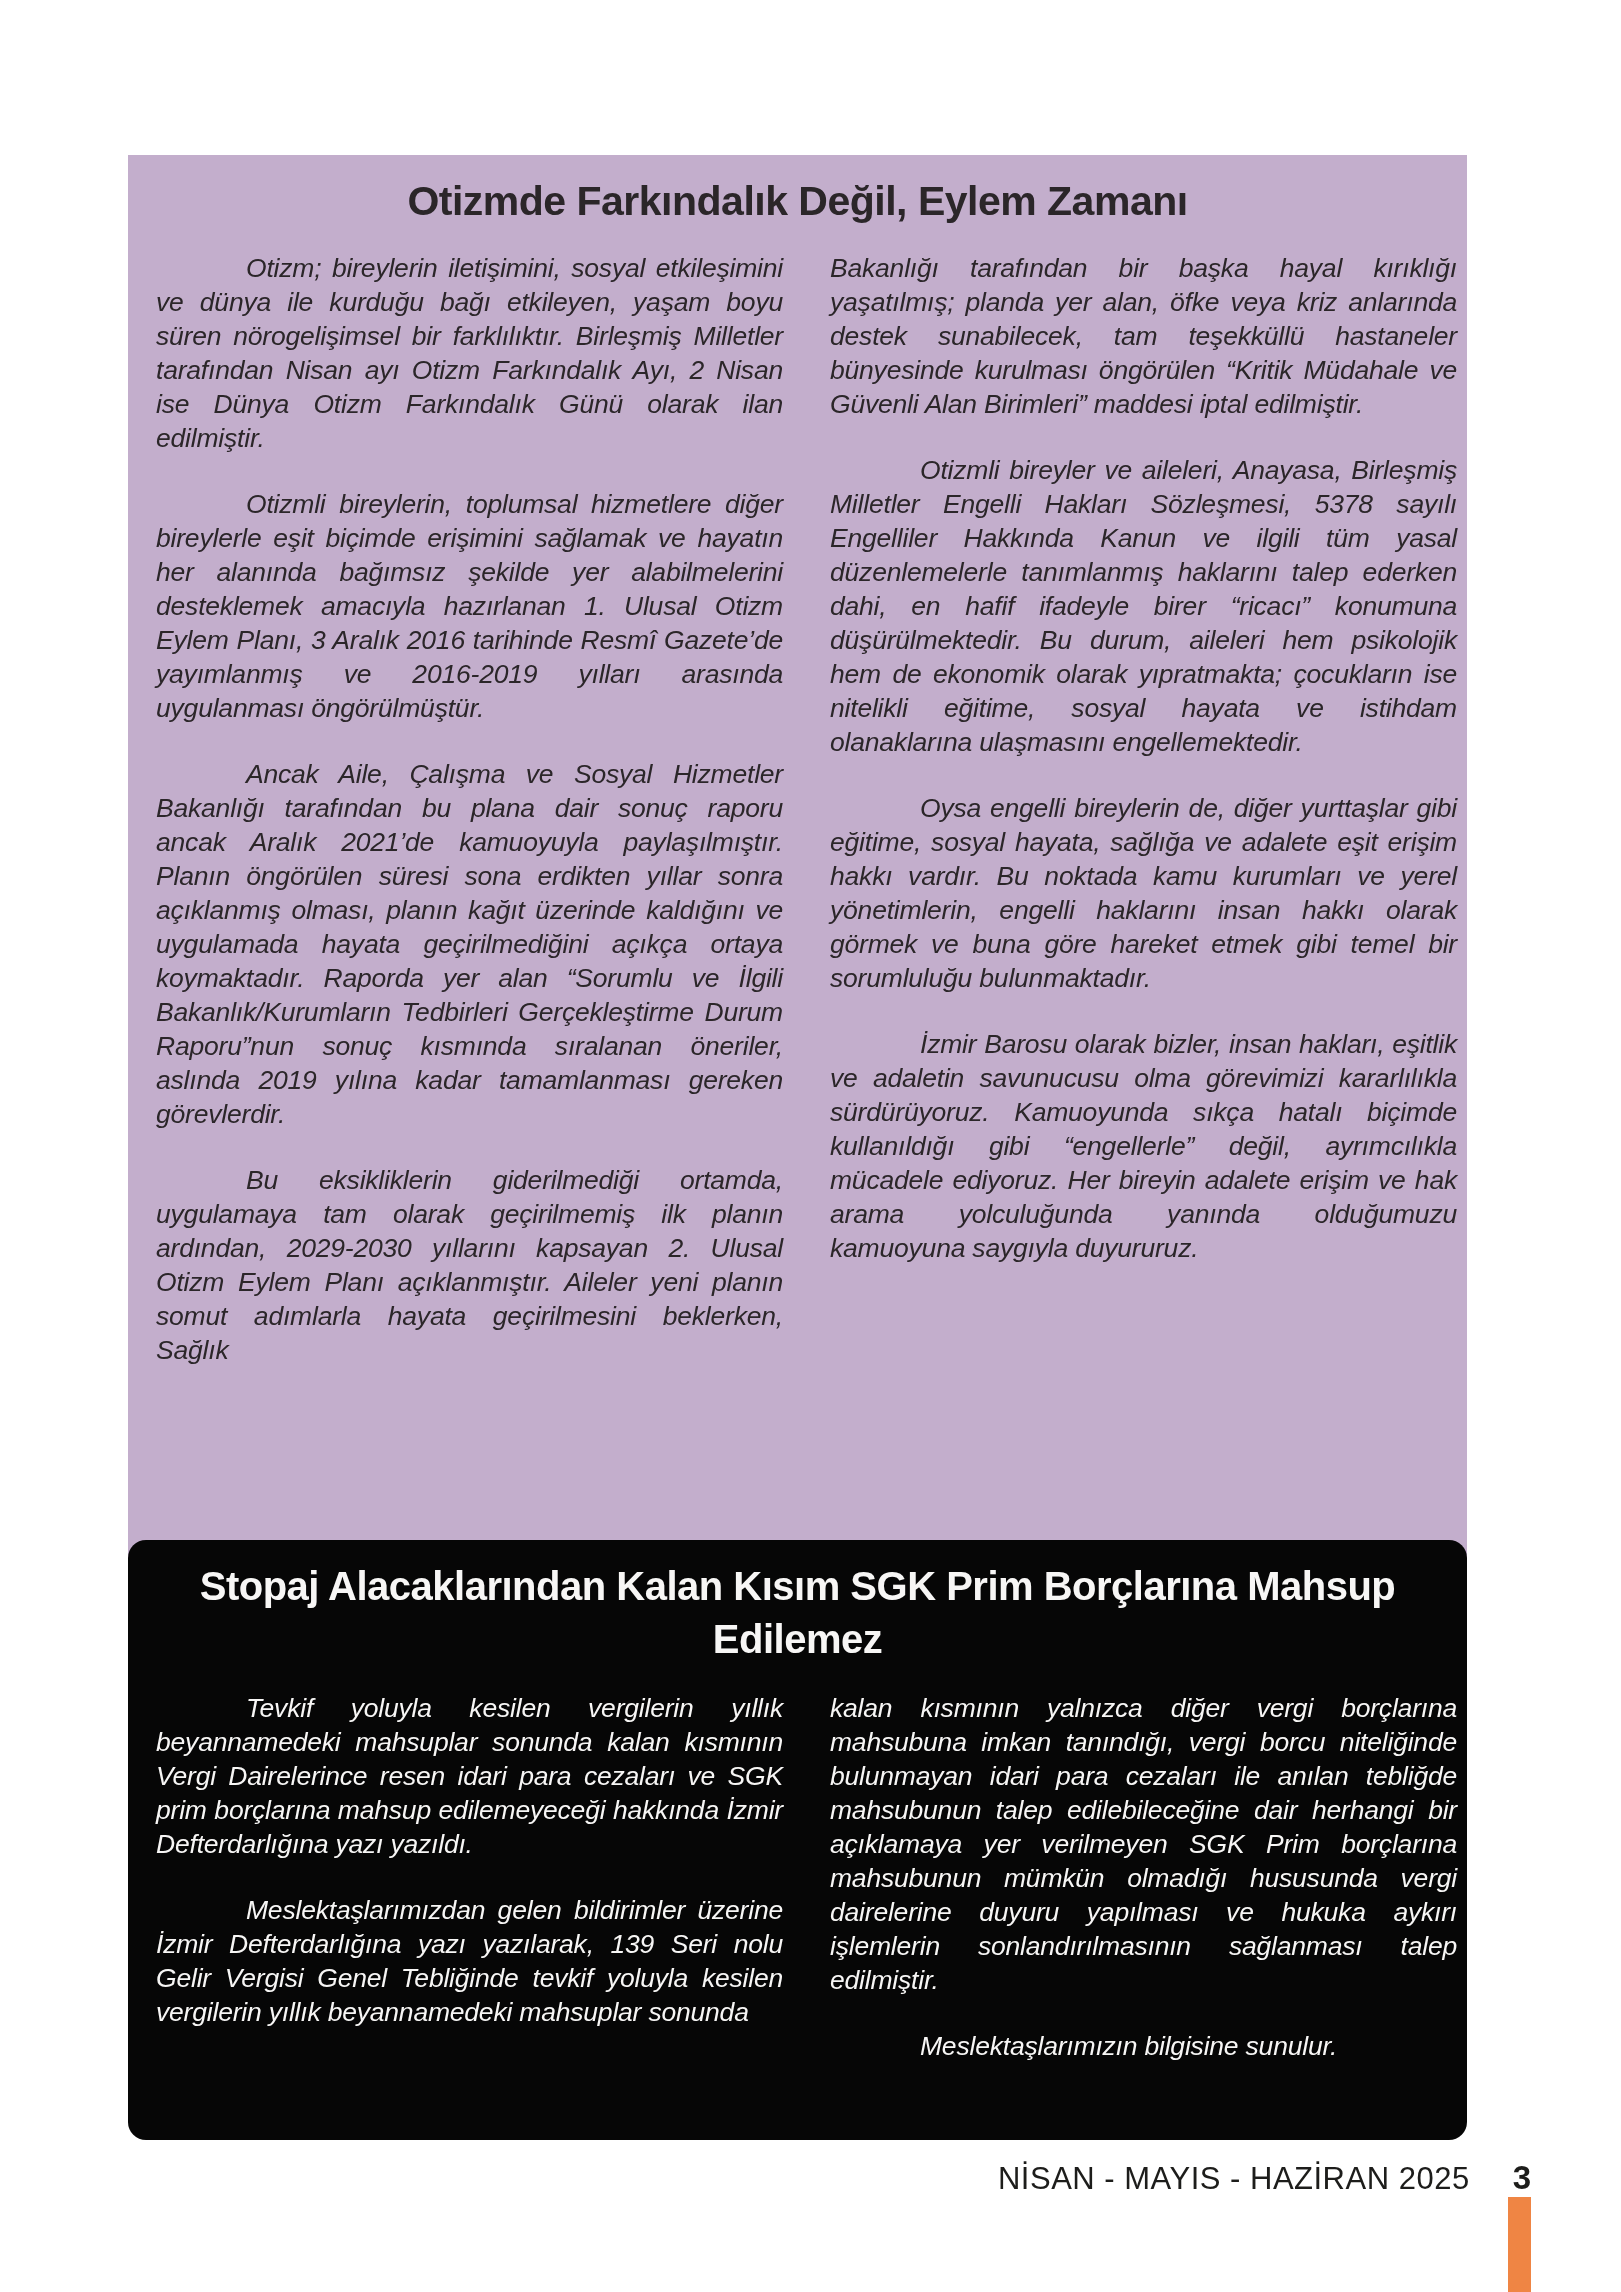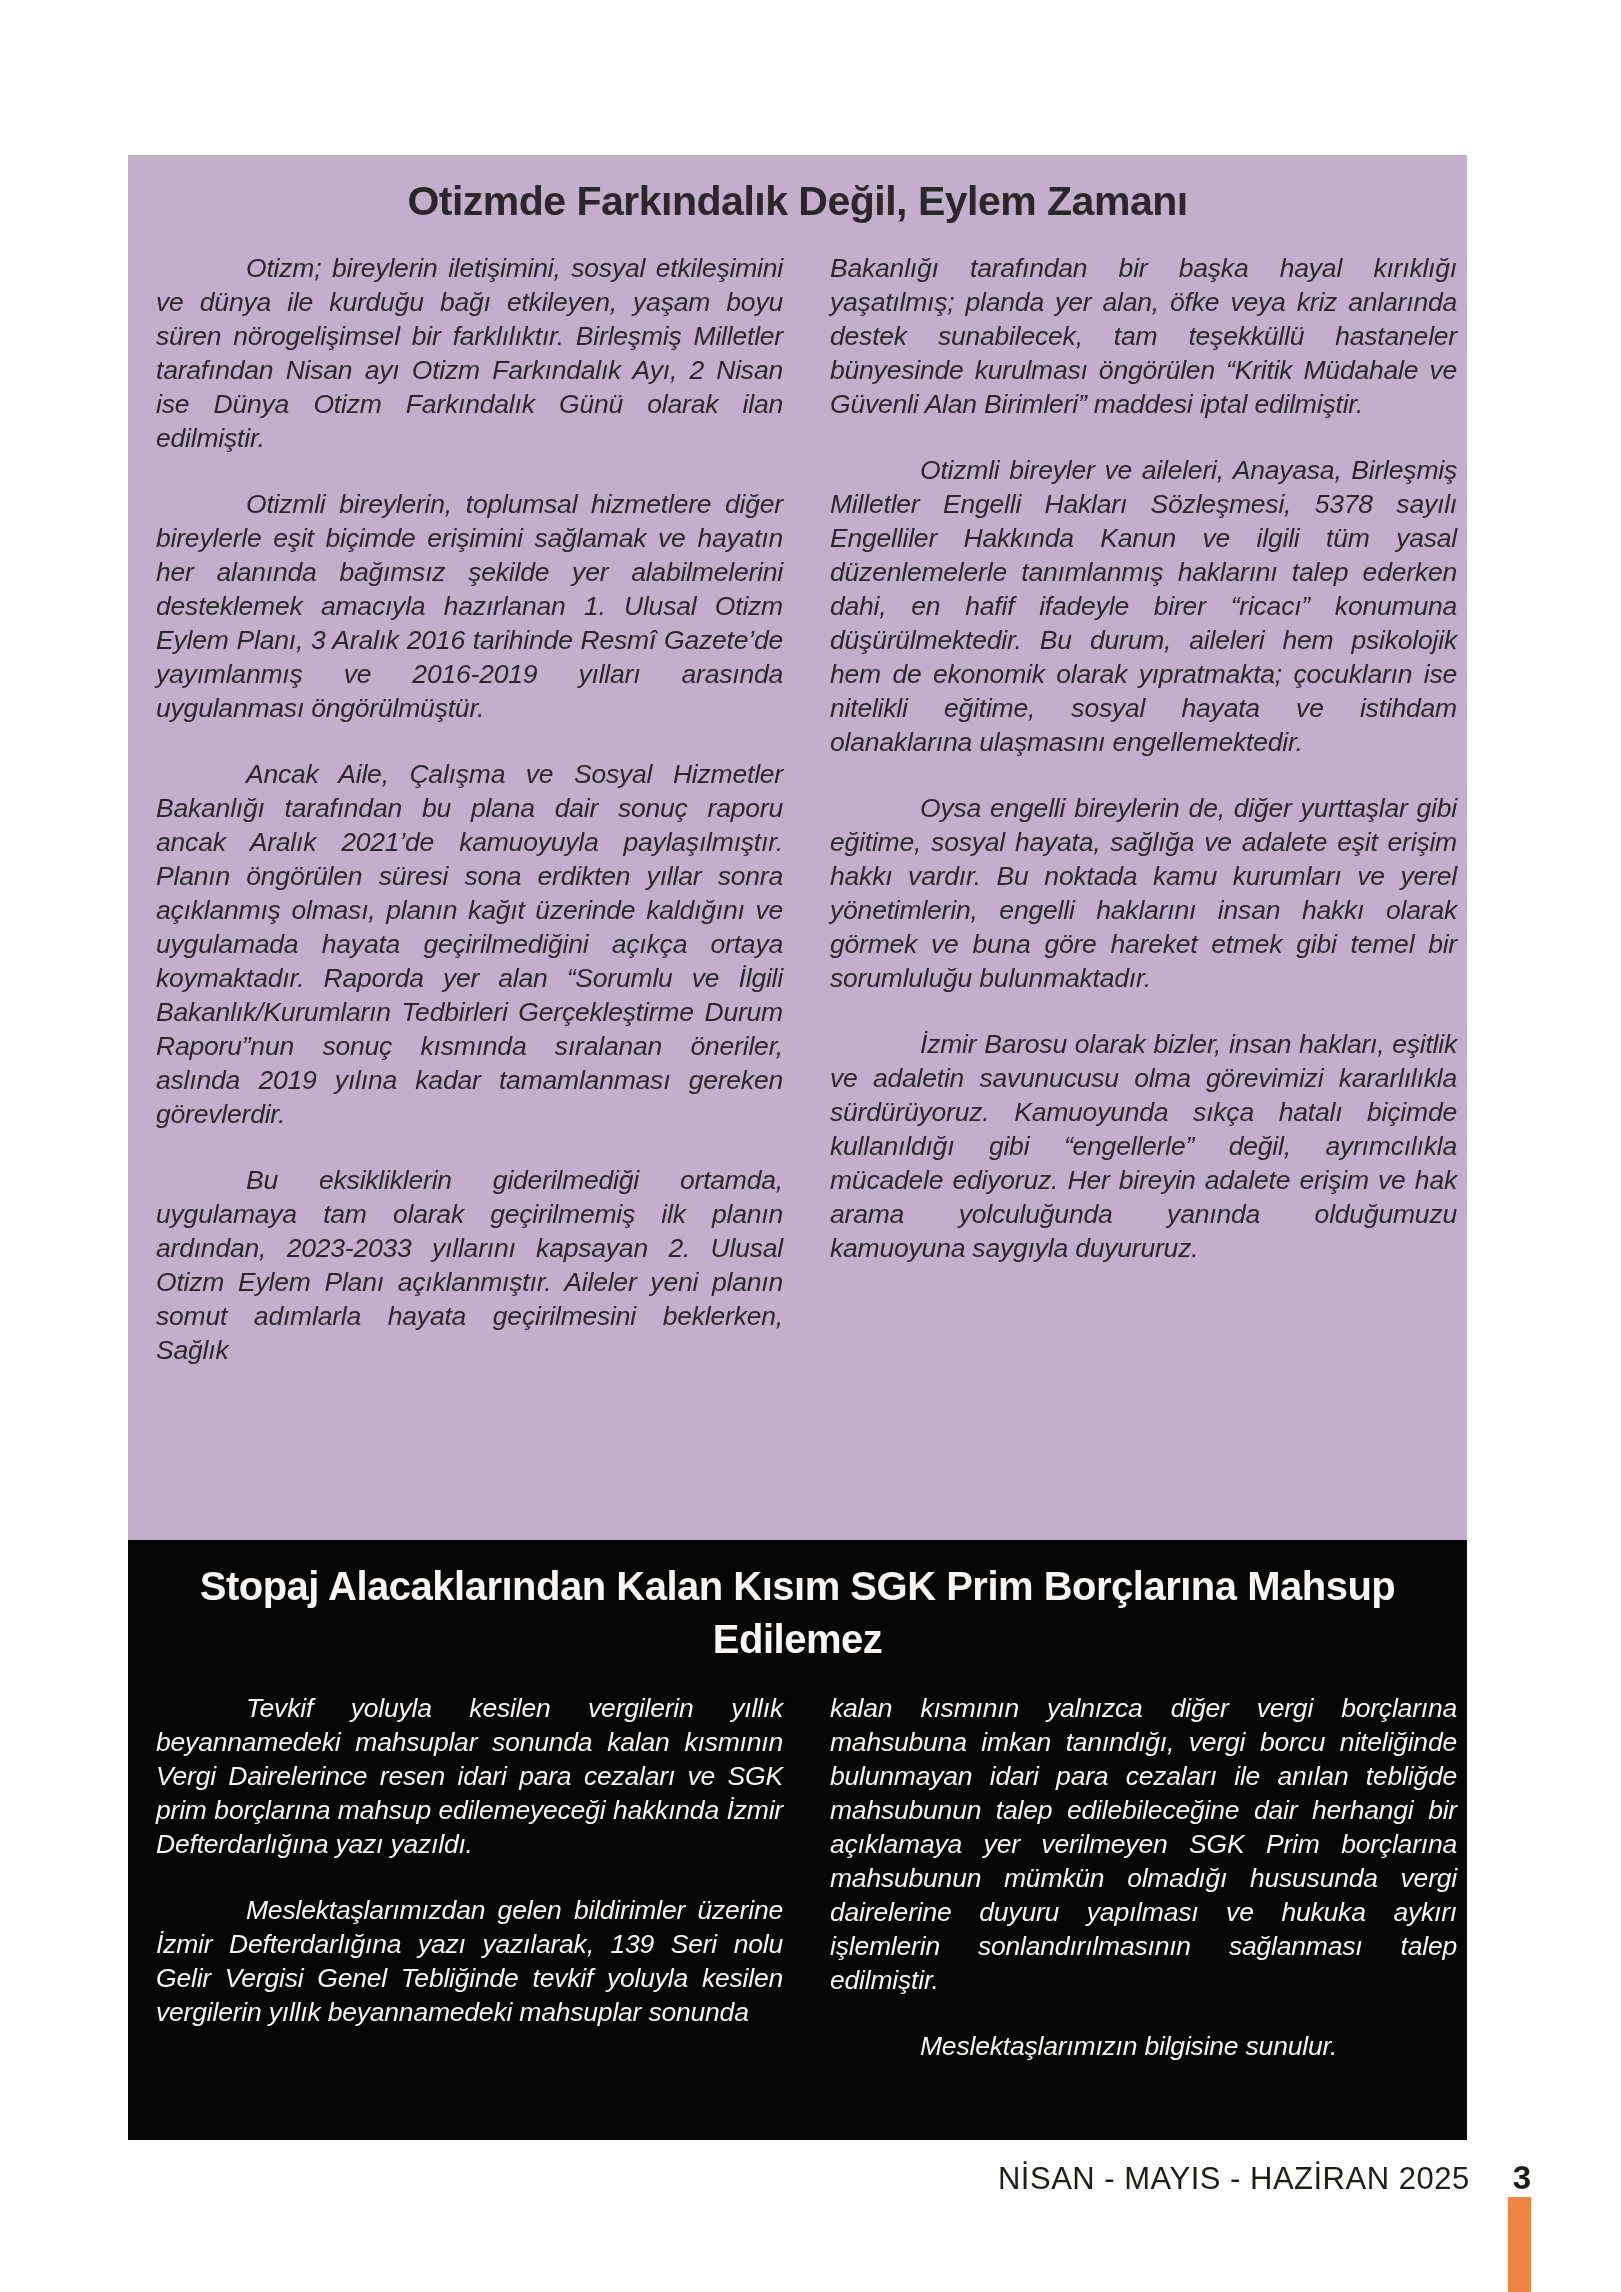--- a/index.html
+++ b/index.html
@@ -22,20 +22,21 @@
     top: 155px;
     height: 1701px;
     background: #C3AECC;
     color: #2B2629;
   }
   .article--stopaj {
     top: 1540px;
     height: 600px;
     background: #060606;
     color: #F7F6F5;
+    border-radius: 18px;
   }
   .article-title {
     margin: 0 39px 23.5px;
     padding-top: 19.6px;
     text-align: center;
     font-weight: 700;
     font-size: 41px;
     line-height: 53px;
     letter-spacing: -0.5px;
   }
@@ -94,21 +95,21 @@
 
 <div class="page" style="background: rgb(255, 255, 255);">
 
   <section class="article article--otizm" style="background: rgb(195, 174, 204); color: rgb(43, 38, 41);">
     <h1 class="article-title">Otizmde Farkındalık Değil, Eylem Zamanı</h1>
     <div class="cols">
       <div class="col">
           <p class="body-para indent">Otizm; bireylerin iletişimini, sosyal etkileşimini ve dünya ile kurduğu bağı etkileyen, yaşam boyu süren nörogelişimsel bir farklılıktır. Birleşmiş Milletler tarafından Nisan ayı Otizm Farkındalık Ayı, 2 Nisan ise Dünya Otizm Farkındalık Günü olarak ilan edilmiştir.</p>
           <p class="body-para indent">Otizmli bireylerin, toplumsal hizmetlere diğer bireylerle eşit biçimde erişimini sağlamak ve hayatın her alanında bağımsız şekilde yer alabilmelerini desteklemek amacıyla hazırlanan 1. Ulusal Otizm Eylem Planı, 3 Aralık 2016 tarihinde Resmî Gazete’de yayımlanmış ve 2016-2019 yılları arasında uygulanması öngörülmüştür.</p>
           <p class="body-para indent">Ancak Aile, Çalışma ve Sosyal Hizmetler Bakanlığı tarafından bu plana dair sonuç raporu ancak Aralık 2021’de kamuoyuyla paylaşılmıştır. Planın öngörülen süresi sona erdikten yıllar sonra açıklanmış olması, planın kağıt üzerinde kaldığını ve uygulamada hayata geçirilmediğini açıkça ortaya koymaktadır. Raporda yer alan “Sorumlu ve İlgili Bakanlık/Kurumların Tedbirleri Gerçekleştirme Durum Raporu”nun sonuç kısmında sıralanan öneriler, aslında 2019 yılına kadar tamamlanması gereken görevlerdir.</p>
-          <p class="body-para indent">Bu eksikliklerin giderilmediği ortamda, uygulamaya tam olarak geçirilmemiş ilk planın ardından, 2023-2033 yıllarını kapsayan 2. Ulusal Otizm Eylem Planı açıklanmıştır. Aileler yeni planın somut adımlarla hayata geçirilmesini beklerken, Sağlık</p>
+          <p class="body-para indent">Bu eksikliklerin giderilmediği ortamda, uygulamaya tam olarak geçirilmemiş ilk planın ardından, 2029-2030 yıllarını kapsayan 2. Ulusal Otizm Eylem Planı açıklanmıştır. Aileler yeni planın somut adımlarla hayata geçirilmesini beklerken, Sağlık</p>
         </div>
       <div class="col">
           <p class="body-para">Bakanlığı tarafından bir başka hayal kırıklığı yaşatılmış; planda yer alan, öfke veya kriz anlarında destek sunabilecek, tam teşekküllü hastaneler bünyesinde kurulması öngörülen “Kritik Müdahale ve Güvenli Alan Birimleri” maddesi iptal edilmiştir.</p>
           <p class="body-para indent">Otizmli bireyler ve aileleri, Anayasa, Birleşmiş Milletler Engelli Hakları Sözleşmesi, 5378 sayılı Engelliler Hakkında Kanun ve ilgili tüm yasal düzenlemelerle tanımlanmış haklarını talep ederken dahi, en hafif ifadeyle birer “ricacı” konumuna düşürülmektedir. Bu durum, aileleri hem psikolojik hem de ekonomik olarak yıpratmakta; çocukların ise nitelikli eğitime, sosyal hayata ve istihdam olanaklarına ulaşmasını engellemektedir.</p>
           <p class="body-para indent">Oysa engelli bireylerin de, diğer yurttaşlar gibi eğitime, sosyal hayata, sağlığa ve adalete eşit erişim hakkı vardır. Bu noktada kamu kurumları ve yerel yönetimlerin, engelli haklarını insan hakkı olarak görmek ve buna göre hareket etmek gibi temel bir sorumluluğu bulunmaktadır.</p>
           <p class="body-para indent">İzmir Barosu olarak bizler, insan hakları, eşitlik ve adaletin savunucusu olma görevimizi kararlılıkla sürdürüyoruz. Kamuoyunda sıkça hatalı biçimde kullanıldığı gibi “engellerle” değil, ayrımcılıkla mücadele ediyoruz. Her bireyin adalete erişim ve hak arama yolculuğunda yanında olduğumuzu kamuoyuna saygıyla duyururuz.</p>
         </div>
     </div>
   </section>
 

